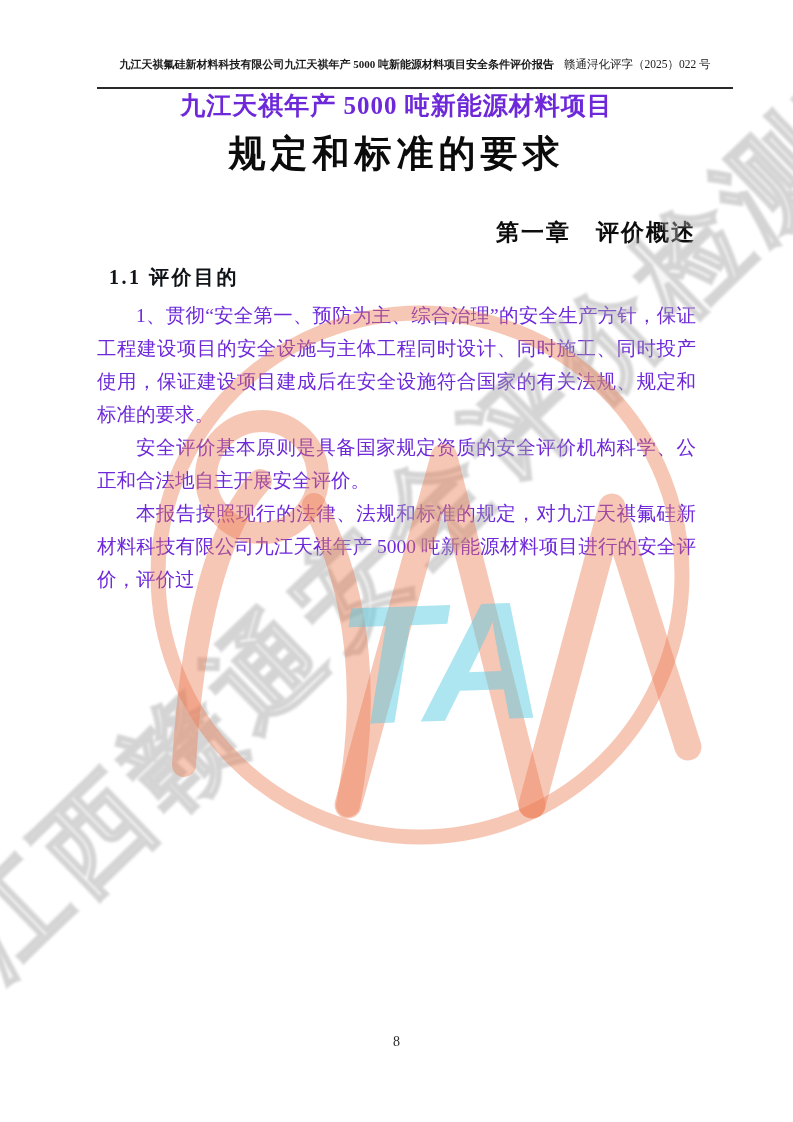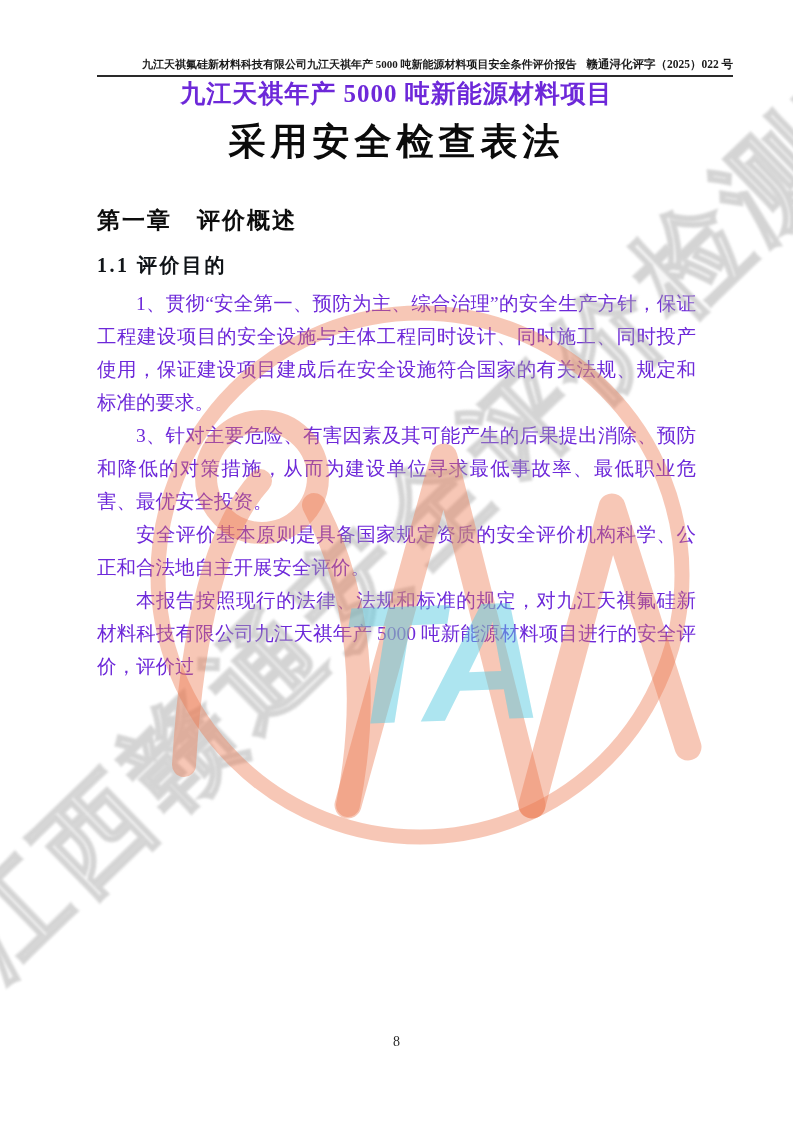--- a/index.html
+++ b/index.html
@@ -9,68 +9,69 @@
     margin:0 auto;
     background:#ffffff;
     overflow:hidden;
     font-family:"Liberation Serif","DejaVu Serif",serif;
     color:#2b3850;
   }
   
   .header{
     margin:0 60px 0 97px;
     padding-top:57px;
-    padding-bottom:3px;
+    padding-bottom:15px;
     display:flex;
-    justify-content:flex-end;
+    justify-content:center;
     align-items:flex-end;
     border-bottom:2px solid #2a2a2a;
     width:636px;
   }
   .header .h-left{
     font-size:11px;font-weight:bold;color:#1a1a1a;
     white-space:nowrap;letter-spacing:0px;
   }
   .header .h-right{
-    font-size:11.5px;font-weight:bold;color:#1a1a1a;
+    font-size:11.5px;font-weight:normal;color:#1a1a1a;
     white-space:nowrap;margin-left:10px;
   }
   
   .doc-title-1{
     text-align:center;
     font-size:25px;font-weight:bold;color:#6d28d9;
     letter-spacing:1px;
     font-family:"Liberation Serif","DejaVu Serif",serif;
   }
   .doc-title-2{
     margin-top:7px;
     text-align:center;
     font-size:37px;font-weight:bold;color:#0b0b0b;
     letter-spacing:5px;
     font-family:"Liberation Sans","DejaVu Sans",sans-serif;
   }
   .chapter{
     margin-top:38px;
-    text-align:left;
+    text-align:right;
     font-size:23px;font-weight:bold;color:#0d0d0d;
     letter-spacing:2px;
     font-family:"Liberation Sans","DejaVu Sans",sans-serif;
   }
   
   .content{
     position:relative;
     margin:0 97px;
     z-index:2;
   }
   .sec-heading{
     margin-top:16px;
     margin-bottom:8px;
     font-size:20px;font-weight:bold;color:#101418;
     letter-spacing:2.5px;
     font-family:"Liberation Serif","DejaVu Serif",serif;
+    margin-left:12px;
   }
   .body-p{
     margin:0;
     font-size:19.5px;
     line-height:33px;
     text-indent:2em;
     text-align:justify;
     color:#6d28d9;
   }
   .page-num{
@@ -123,26 +124,25 @@
 
 <div class="page">
 
   <div class="header">
     <span class="h-left">九江天祺氟硅新材料科技有限公司九江天祺年产 5000 吨新能源材料项目安全条件评价报告</span>
     <span class="h-right">赣通浔化评字（2025）022 号</span>
   </div>
 
   <div class="content">
     <div class="doc-title-1">九江天祺年产 5000 吨新能源材料项目</div>
-    <div class="doc-title-2">采用安全检查表法</div>
+    <div class="doc-title-2">规定和标准的要求</div>
     <div class="chapter">第一章　评价概述</div>
 
     <div class="sec-heading">1.1 评价目的</div>
     <p class="body-p">1、贯彻“安全第一、预防为主、综合治理”的安全生产方针，保证工程建设项目的安全设施与主体工程同时设计、同时施工、同时投产使用，保证建设项目建成后在安全设施符合国家的有关法规、规定和标准的要求。</p>
-    <p class="body-p">3、针对主要危险、有害因素及其可能产生的后果提出消除、预防和降低的对策措施，从而为建设单位寻求最低事故率、最低职业危害、最优安全投资。</p>
 
     <p class="body-p">安全评价基本原则是具备国家规定资质的安全评价机构科学、公正和合法地自主开展安全评价。</p>
     <p class="body-p">本报告按照现行的法律、法规和标准的规定，对九江天祺氟硅新材料科技有限公司九江天祺年产 5000 吨新能源材料项目进行的安全评价，评价过</p>
   </div>
 
   <div class="page-num">8</div>
 
   <div class="wm-layer">
 
     <div class="wm-diagonal">江西赣通安全评价检测研究</div>

